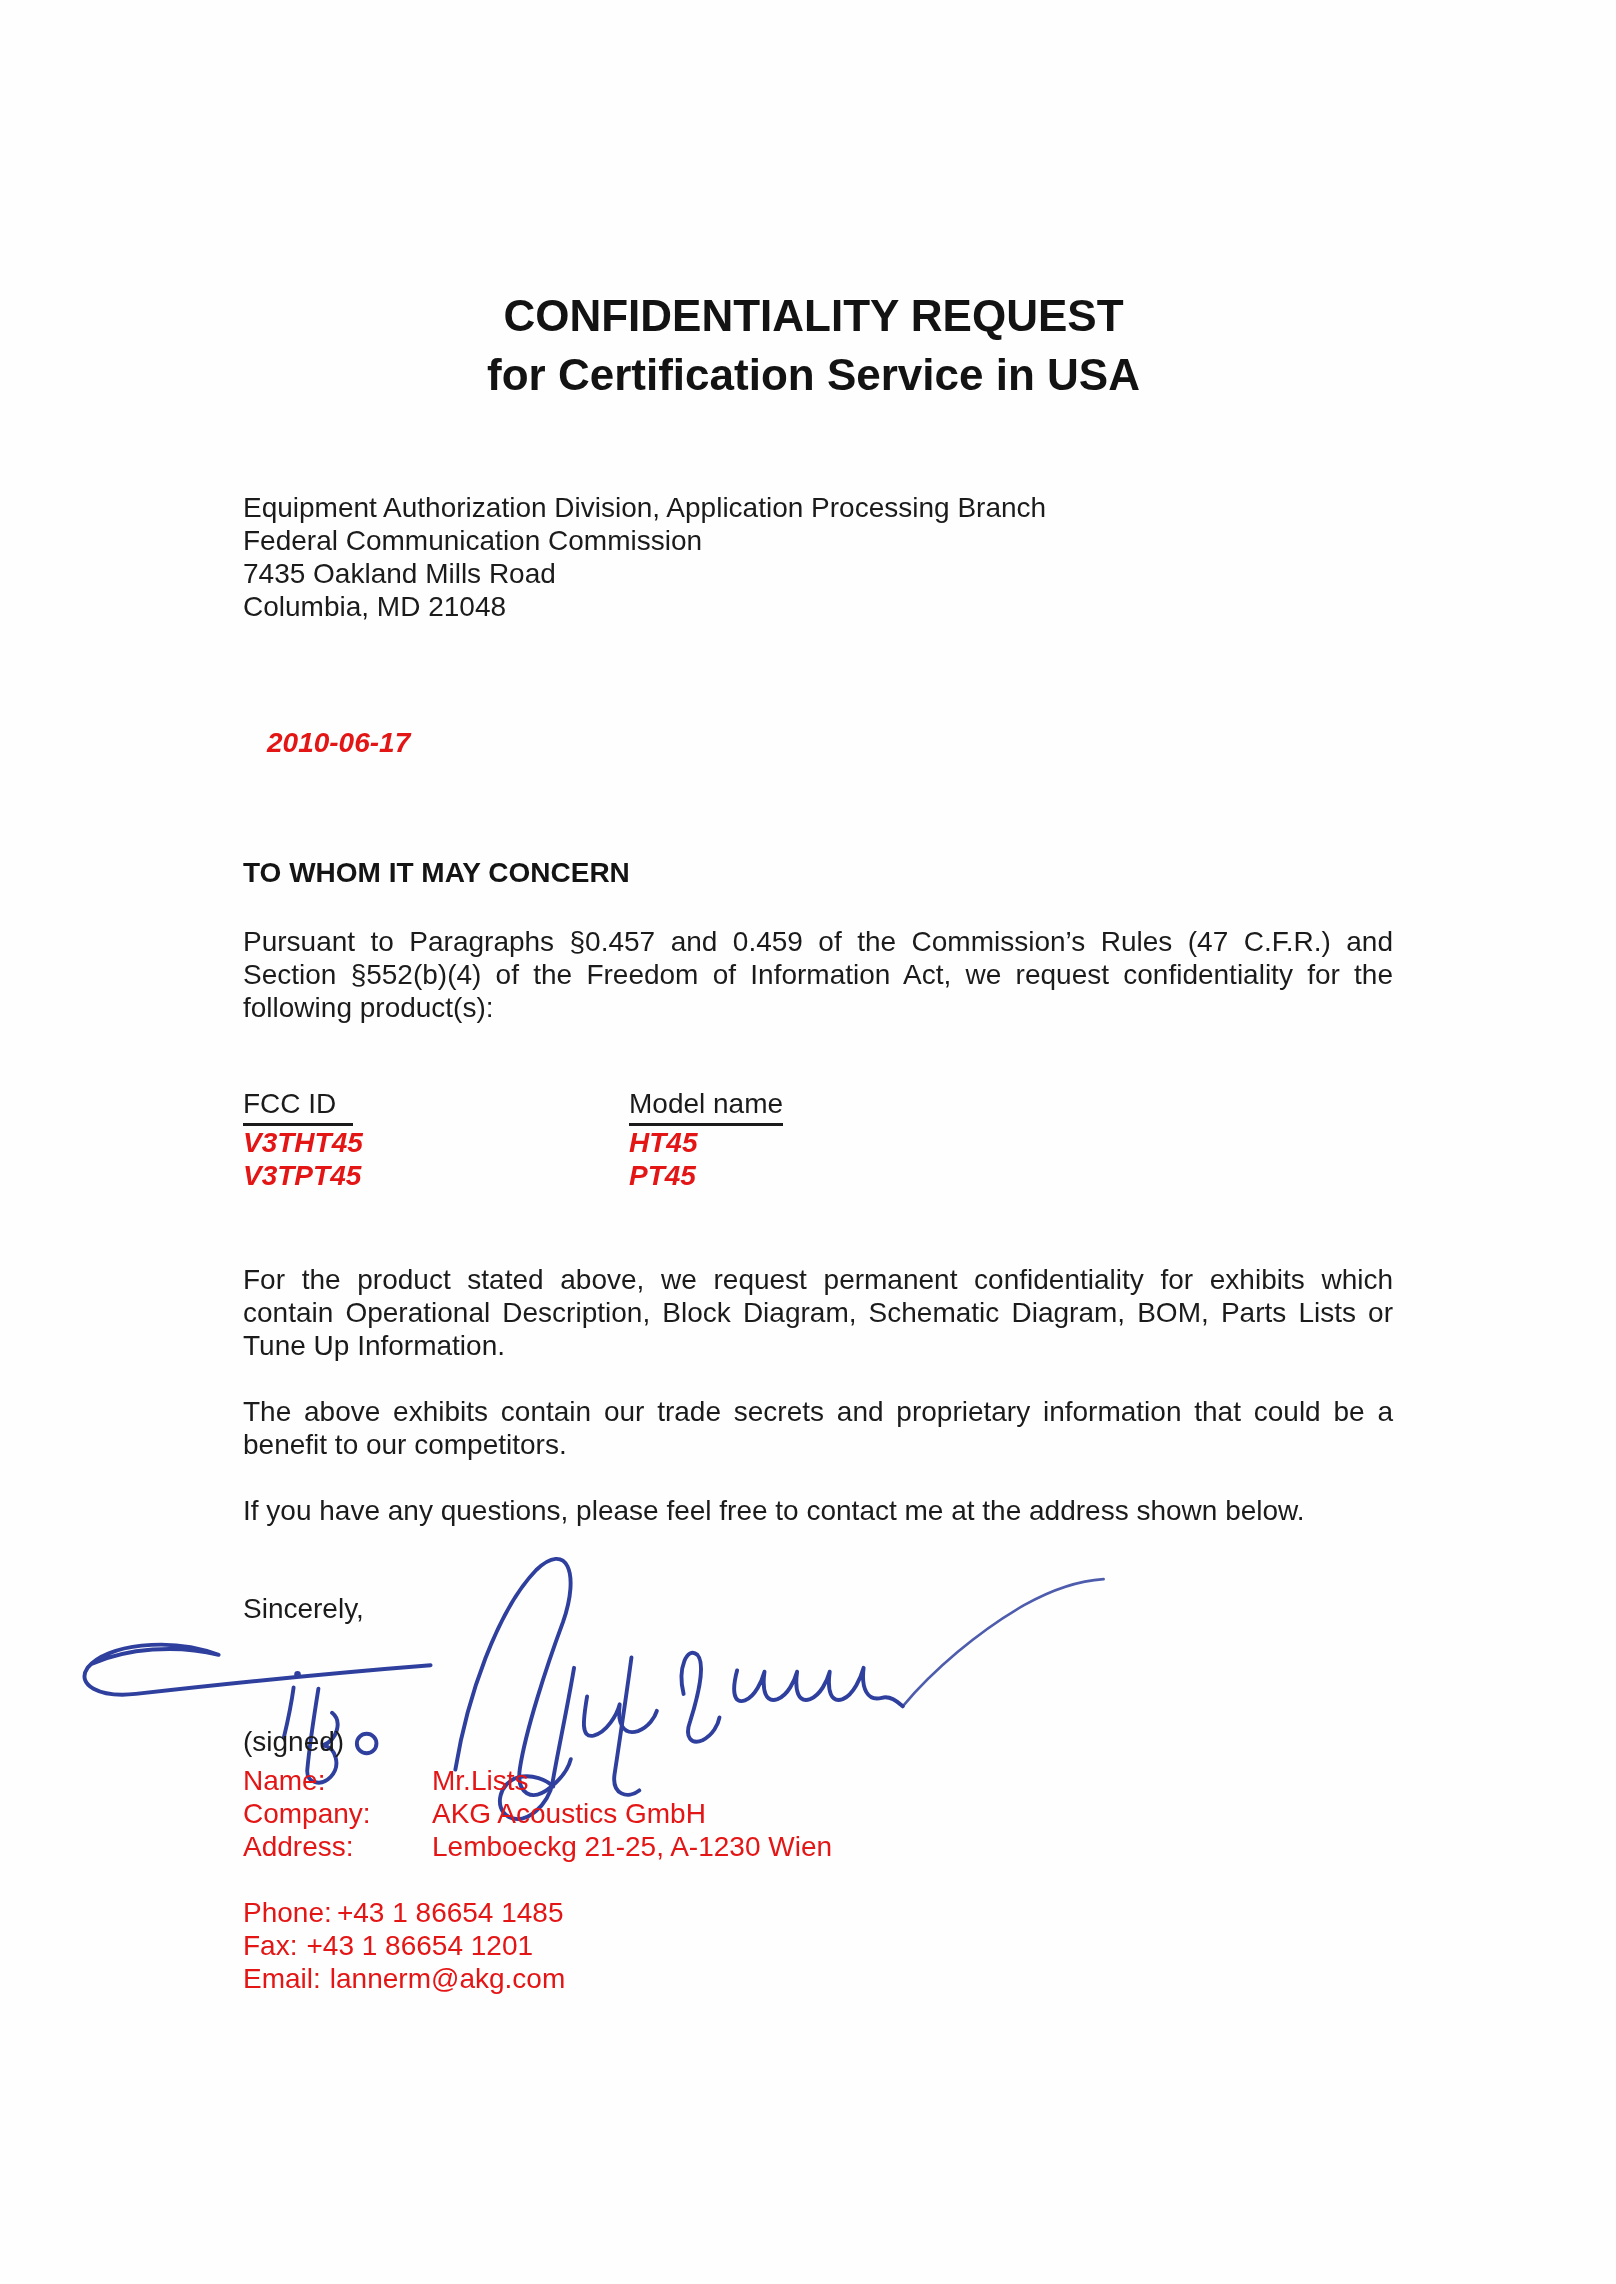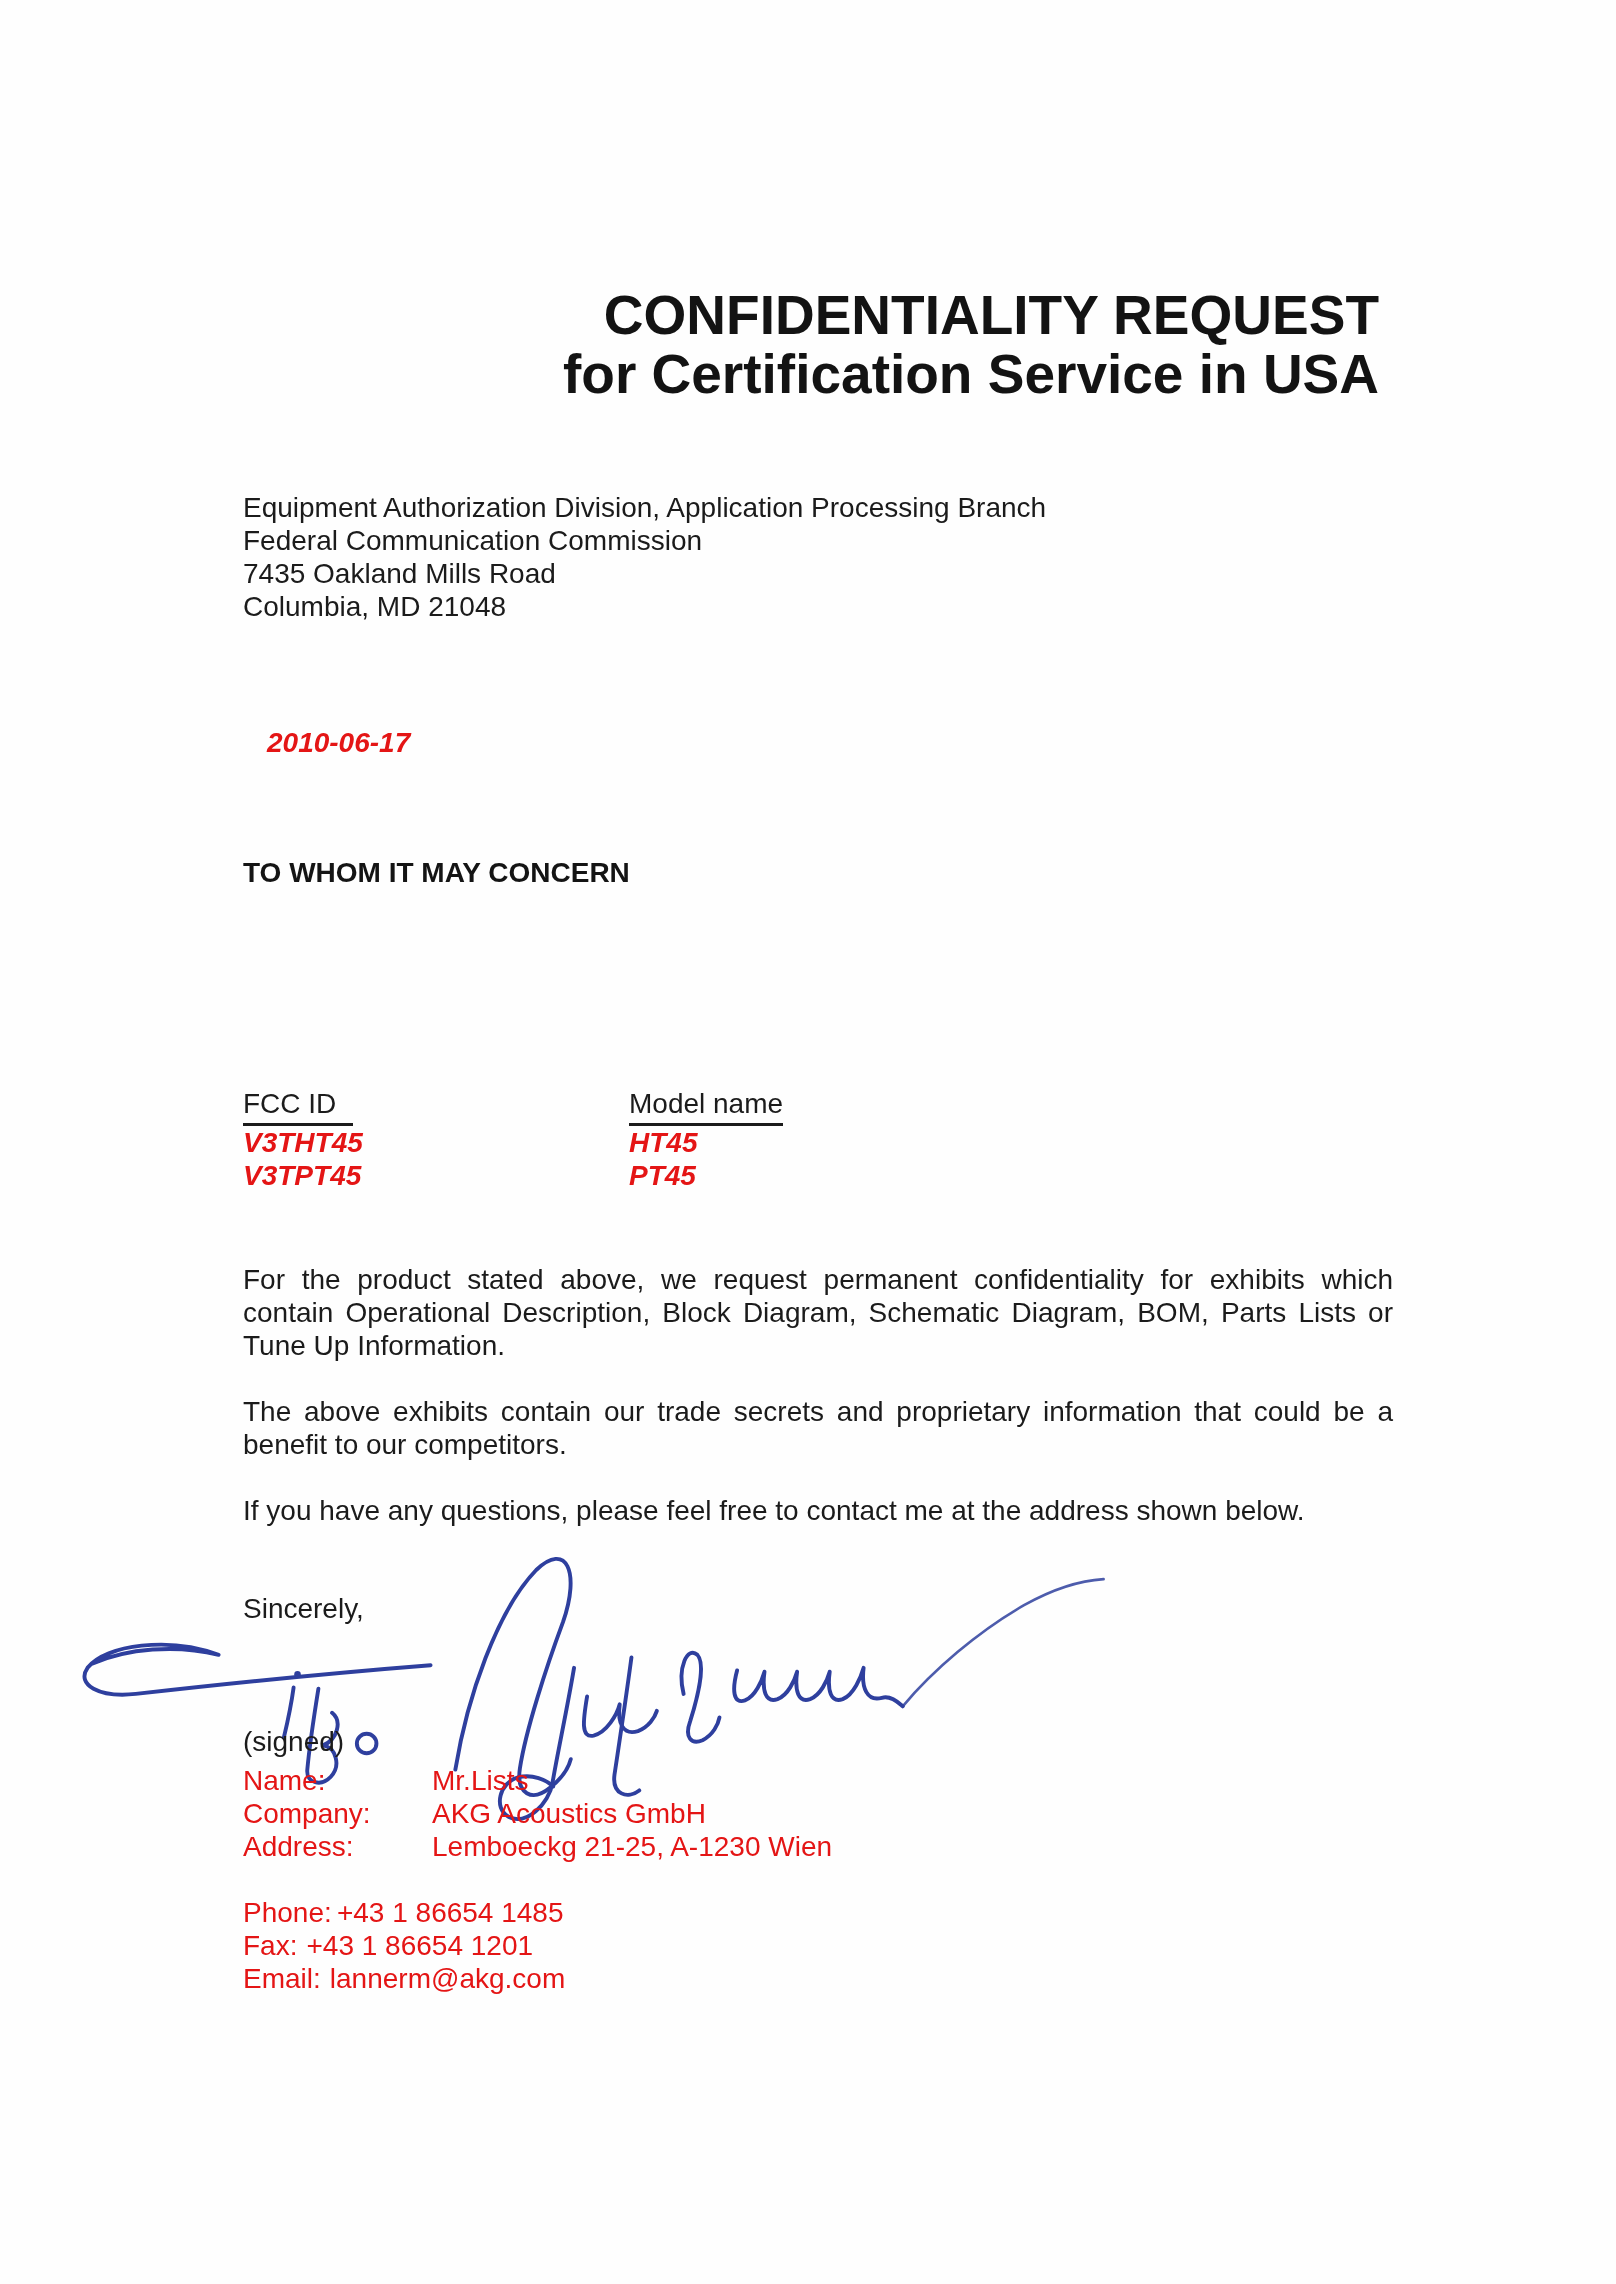--- a/index.html
+++ b/index.html
@@ -11,25 +11,25 @@
     position: relative;
     width: 1616px;
     height: 2284px;
     background: #fefefe;
     overflow: hidden;
     font-family: "Liberation Sans", "DejaVu Sans", sans-serif;
     color: #161616;
   }
   .abs { position: absolute; }
   .title {
-    left: 230px;
+    left: 239px;
     width: 1149px;
     top: 286px;
-    text-align: right;
-    font-size: 55px;
+    text-align: center;
+    font-size: 44px;
     line-height: 59px;
     font-weight: bold;
     color: #131313;
     letter-spacing: 0px;
   }
   .body-text {
     font-size: 28px;
     line-height: 33px;
     color: #1b1b1b;
   }
@@ -95,20 +95,21 @@
     <div>Equipment Authorization Division, Application Processing Branch</div>
     <div>Federal Communication Commission</div>
     <div>7435 Oakland Mills Road</div>
     <div>Columbia, MD 21048</div>
   </div>
 
   <div class="abs date-line">2010-06-17</div>
 
   <div class="abs salutation">TO WHOM IT MAY CONCERN</div>
 
+  <div class="abs para p-intro body-text">Pursuant to Paragraphs §0.457 and 0.459 of the Commission’s Rules (47 C.F.R.) and Section §552(b)(4) of the Freedom of Information Act, we request confidentiality for the following product(s):</div>
 
   <div class="abs tbl-header body-text">
     <span class="col-fcc"><span class="col-underline">FCC ID</span></span><span class="col-model"><span class="col-underline">Model name</span></span>
   </div>
   <div class="abs tbl-row row-1 body-text red-id">
     <span class="col-fcc">V3THT45</span><span class="col-model">HT45</span>
   </div>
   <div class="abs tbl-row row-2 body-text red-id">
     <span class="col-fcc">V3TPT45</span><span class="col-model">PT45</span>
   </div>

